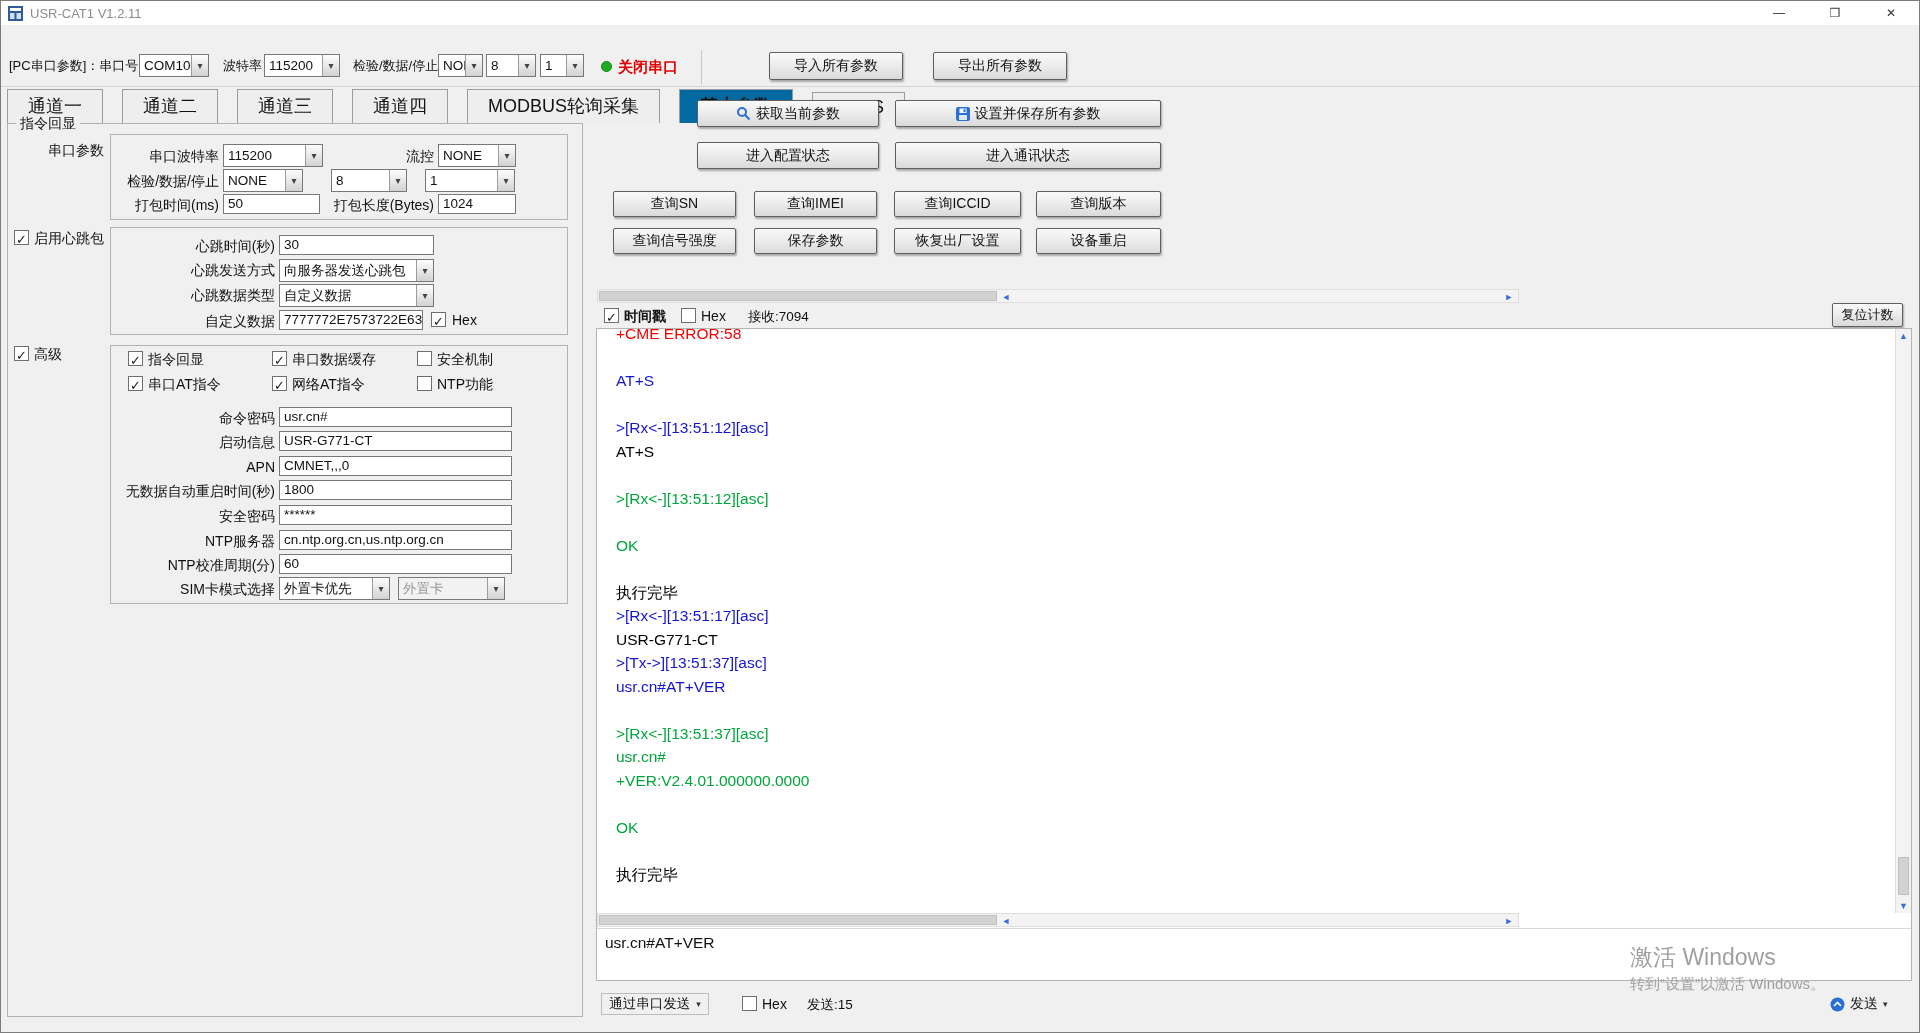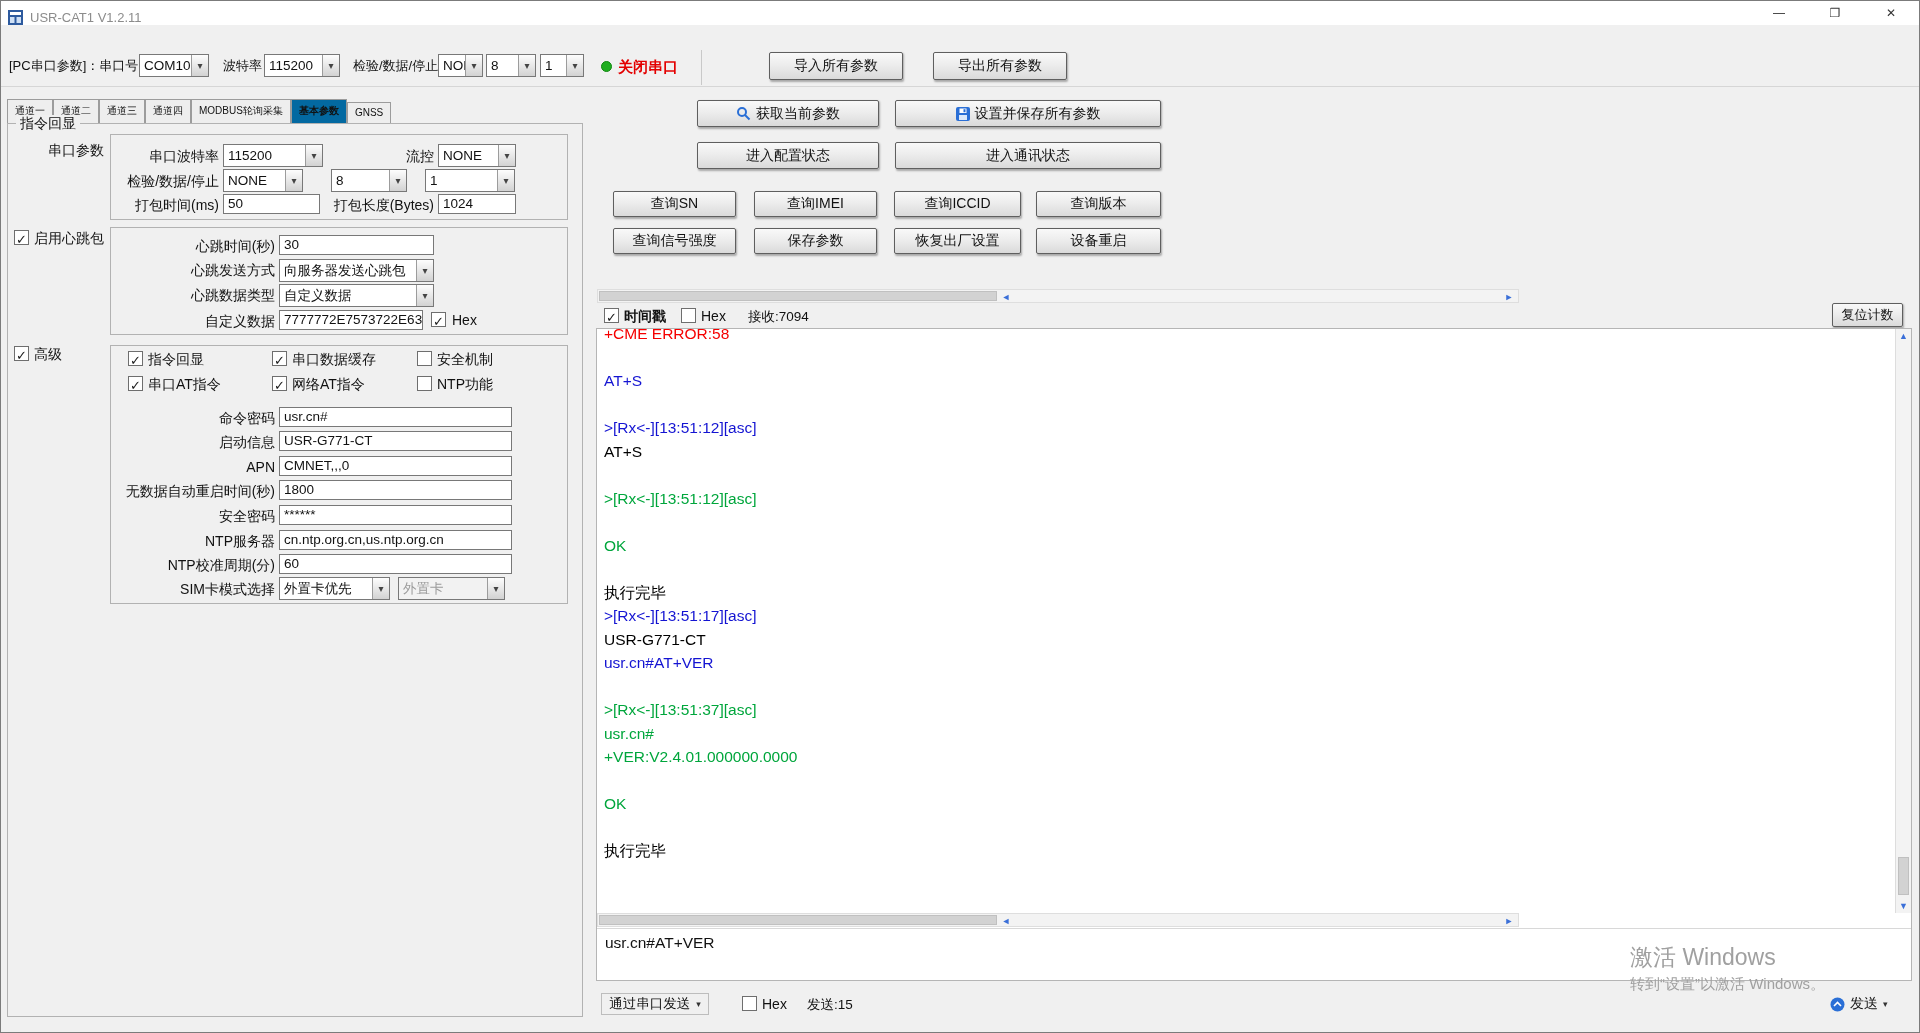--- a/index.html
+++ b/index.html
@@ -1,18 +1,18 @@
 <!DOCTYPE html>
 <html><head>
 <meta charset="utf-8">
 <style>
 *{box-sizing:border-box;margin:0;padding:0}
 body{background:#555}
 .root{position:relative;width:1920px;height:1033px;background:#f0f0f0;font-family:"Liberation Sans","DejaVu Sans",sans-serif;font-size:14px;color:#111;overflow:hidden;border:1px solid #7b7b7b}
-.titlebar{position:absolute;left:0;top:0;width:100%;height:24px;background:#fff;display:flex;align-items:flex-end;padding-left:7px}
+.titlebar{position:absolute;left:0;top:0;width:100%;height:24px;background:#fff;display:flex;align-items:center;padding-left:7px}
 .app-icon{display:flex;width:15px;height:15px}
 .title-text{margin-left:7px;font-size:13px;color:#8c8c8c;white-space:nowrap}
 .win-controls{margin-left:auto;display:flex;height:100%}
 .win-btn{width:56px;height:100%;display:flex;align-items:center;justify-content:center;font-size:12px;color:#333}
 .menubar{position:absolute;left:0;top:24px;width:100%;height:23px;background:#fff;display:flex;align-items:center;padding-left:2px;border-bottom:1px solid #ededed}
 .menu-item{padding:0 9px;font-size:13.5px;color:#222;white-space:nowrap}
 .toolbar{position:absolute;left:0;top:47px;width:100%;height:39px;background:#f0f0f0;border-bottom:1px solid #d6d6d6}
 .lbl{position:absolute;height:20px;line-height:20px;white-space:nowrap;font-size:14px;color:#111}
 .lbl.r{text-align:right}
 .toolbar .lbl{font-size:13px}
@@ -22,21 +22,21 @@
 .combo.disabled{background:#f2f2f2}
 .combo.disabled .combo-val{color:#9a9a9a}
 .tinput{position:absolute;height:20px;background:#fff;border:1px solid #787878;font-size:13.5px;line-height:18px;padding:0 4px;white-space:nowrap;overflow:hidden}
 .cb{position:absolute;width:15px;height:15px;background:#fff;border:1px solid #6e6e6e}
 .cb-mark{display:none;font-size:13px;font-weight:bold;line-height:13px;margin-left:1px;color:#1a1a1a}
 .cb[data-checked="true"] .cb-mark{display:inline}
 .btn{position:absolute;display:flex;align-items:center;justify-content:center;gap:5px;background:linear-gradient(#f9f9f9,#ececec 48%,#dadada);border:1px solid #5f5f5f;border-radius:2px;font-size:14px;box-shadow:1px 1.5px 2px rgba(0,0,0,.30);white-space:nowrap}
 .grp{position:absolute;border:1px solid #b2b2b2}
 .grp-label{position:absolute;top:-9px;left:8px;background:#f0f0f0;padding:0 4px;font-size:14px;line-height:17px;white-space:nowrap}
 .tabbar{position:absolute;left:6px;top:96px;display:flex;height:26px;align-items:flex-end}
-.tab{border:1px solid #9c9c9c;border-bottom:none;background:#eee;padding:4px 7px 5px;font-size:10px;margin-right:0;white-space:nowrap}
+.tab{border:1px solid #9c9c9c;border-bottom:none;background:#eee;padding:4px 20px 5px;font-size:18px;margin-right:19px;white-space:nowrap}
 .tab.active{background:#0369a1;font-weight:bold}
 .dot{position:absolute;width:11px;height:11px;border-radius:50%;background:#1fae1f;border:1px solid #0f870f}
 .close-serial{position:absolute;font-size:15px;font-weight:bold;color:#e30000;line-height:20px;white-space:nowrap}
 .vsep{position:absolute;width:1px;background:#c9c9c9}
 .white-area{position:absolute;background:#fff;border:1px solid #b5b5b5}
 .log-view{position:absolute;overflow:hidden;background:#fff}
 .log-line{font-size:15.5px;line-height:23.5px;white-space:pre}
 .c-red{color:#f50000}.c-blue{color:#1414d2}.c-green{color:#00a63c}.c-black{color:#000}
 .hscroll{position:absolute;height:14px;background:#f3f3f3;border:1px solid #dedede}
 .hthumb{position:absolute;top:1px;height:10px;background:#d2d2d2;border:1px solid #c0c0c0}
@@ -296,35 +296,36 @@
   <span class="cb" style="left:680px;top:307px" data-checked="false"></span>
   <span class="lbl" style="left:700px;top:305px">Hex</span>
   <span class="counter" style="left:747px;top:306px">接收:7094</span>
   <div class="btn" style="left:1831px;top:302px;width:71px;height:24px;font-size:13px">
       <span>复位计数</span>
     </div>
 
   <div class="white-area" style="left:595px;top:327px;width:1316px;height:653px"></div>
 
   <div class="log-view" style="left:597px;top:328px;width:1296px;height:584px">
-    <div style="margin-top:-7px;padding-left:6px">
+    <div style="margin-top:-7px;padding-left:18px">
         <div class="log-line c-red">+CME ERROR:58</div>
         <div class="log-line c-black">&nbsp;</div>
         <div class="log-line c-blue">AT+S</div>
         <div class="log-line c-black">&nbsp;</div>
         <div class="log-line c-blue">&gt;[Rx&lt;-][13:51:12][asc]</div>
         <div class="log-line c-black">AT+S</div>
         <div class="log-line c-black">&nbsp;</div>
         <div class="log-line c-green">&gt;[Rx&lt;-][13:51:12][asc]</div>
         <div class="log-line c-black">&nbsp;</div>
         <div class="log-line c-green">OK</div>
         <div class="log-line c-black">&nbsp;</div>
         <div class="log-line c-black">执行完毕</div>
         <div class="log-line c-blue">&gt;[Rx&lt;-][13:51:17][asc]</div>
         <div class="log-line c-black">USR-G771-CT</div>
+        <div class="log-line c-blue">&gt;[Tx-&gt;][13:51:37][asc]</div>
         <div class="log-line c-blue">usr.cn#AT+VER</div>
         <div class="log-line c-black">&nbsp;</div>
         <div class="log-line c-green">&gt;[Rx&lt;-][13:51:37][asc]</div>
         <div class="log-line c-green">usr.cn#</div>
         <div class="log-line c-green">+VER:V2.4.01.000000.0000</div>
         <div class="log-line c-black">&nbsp;</div>
         <div class="log-line c-green">OK</div>
         <div class="log-line c-black">&nbsp;</div>
         <div class="log-line c-black">执行完毕</div>
       </div>

